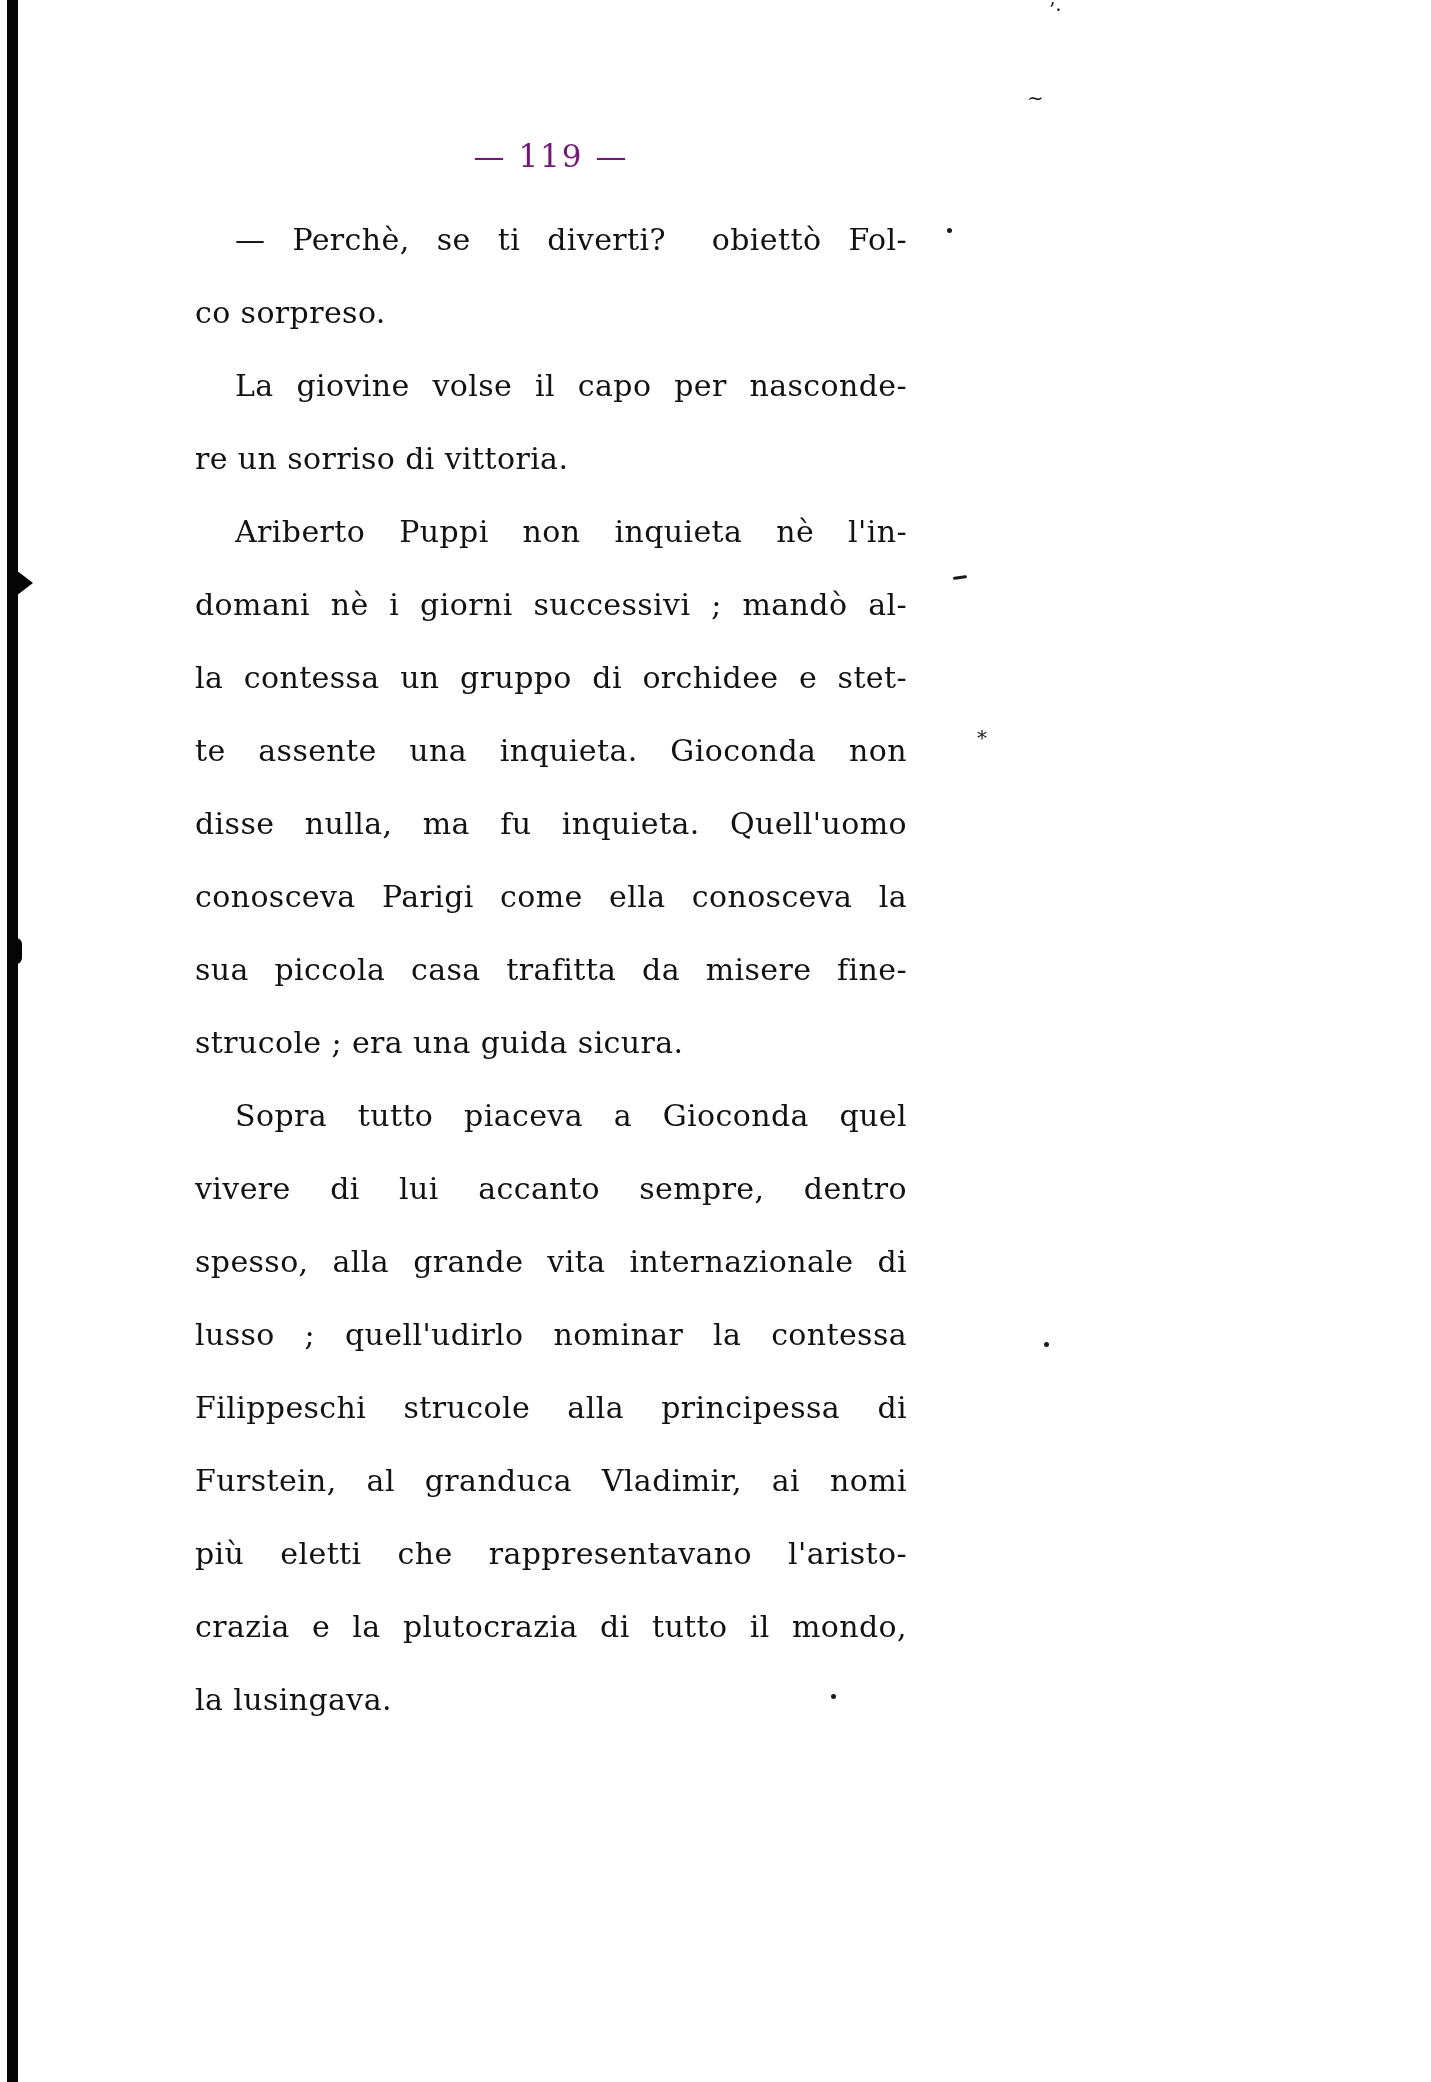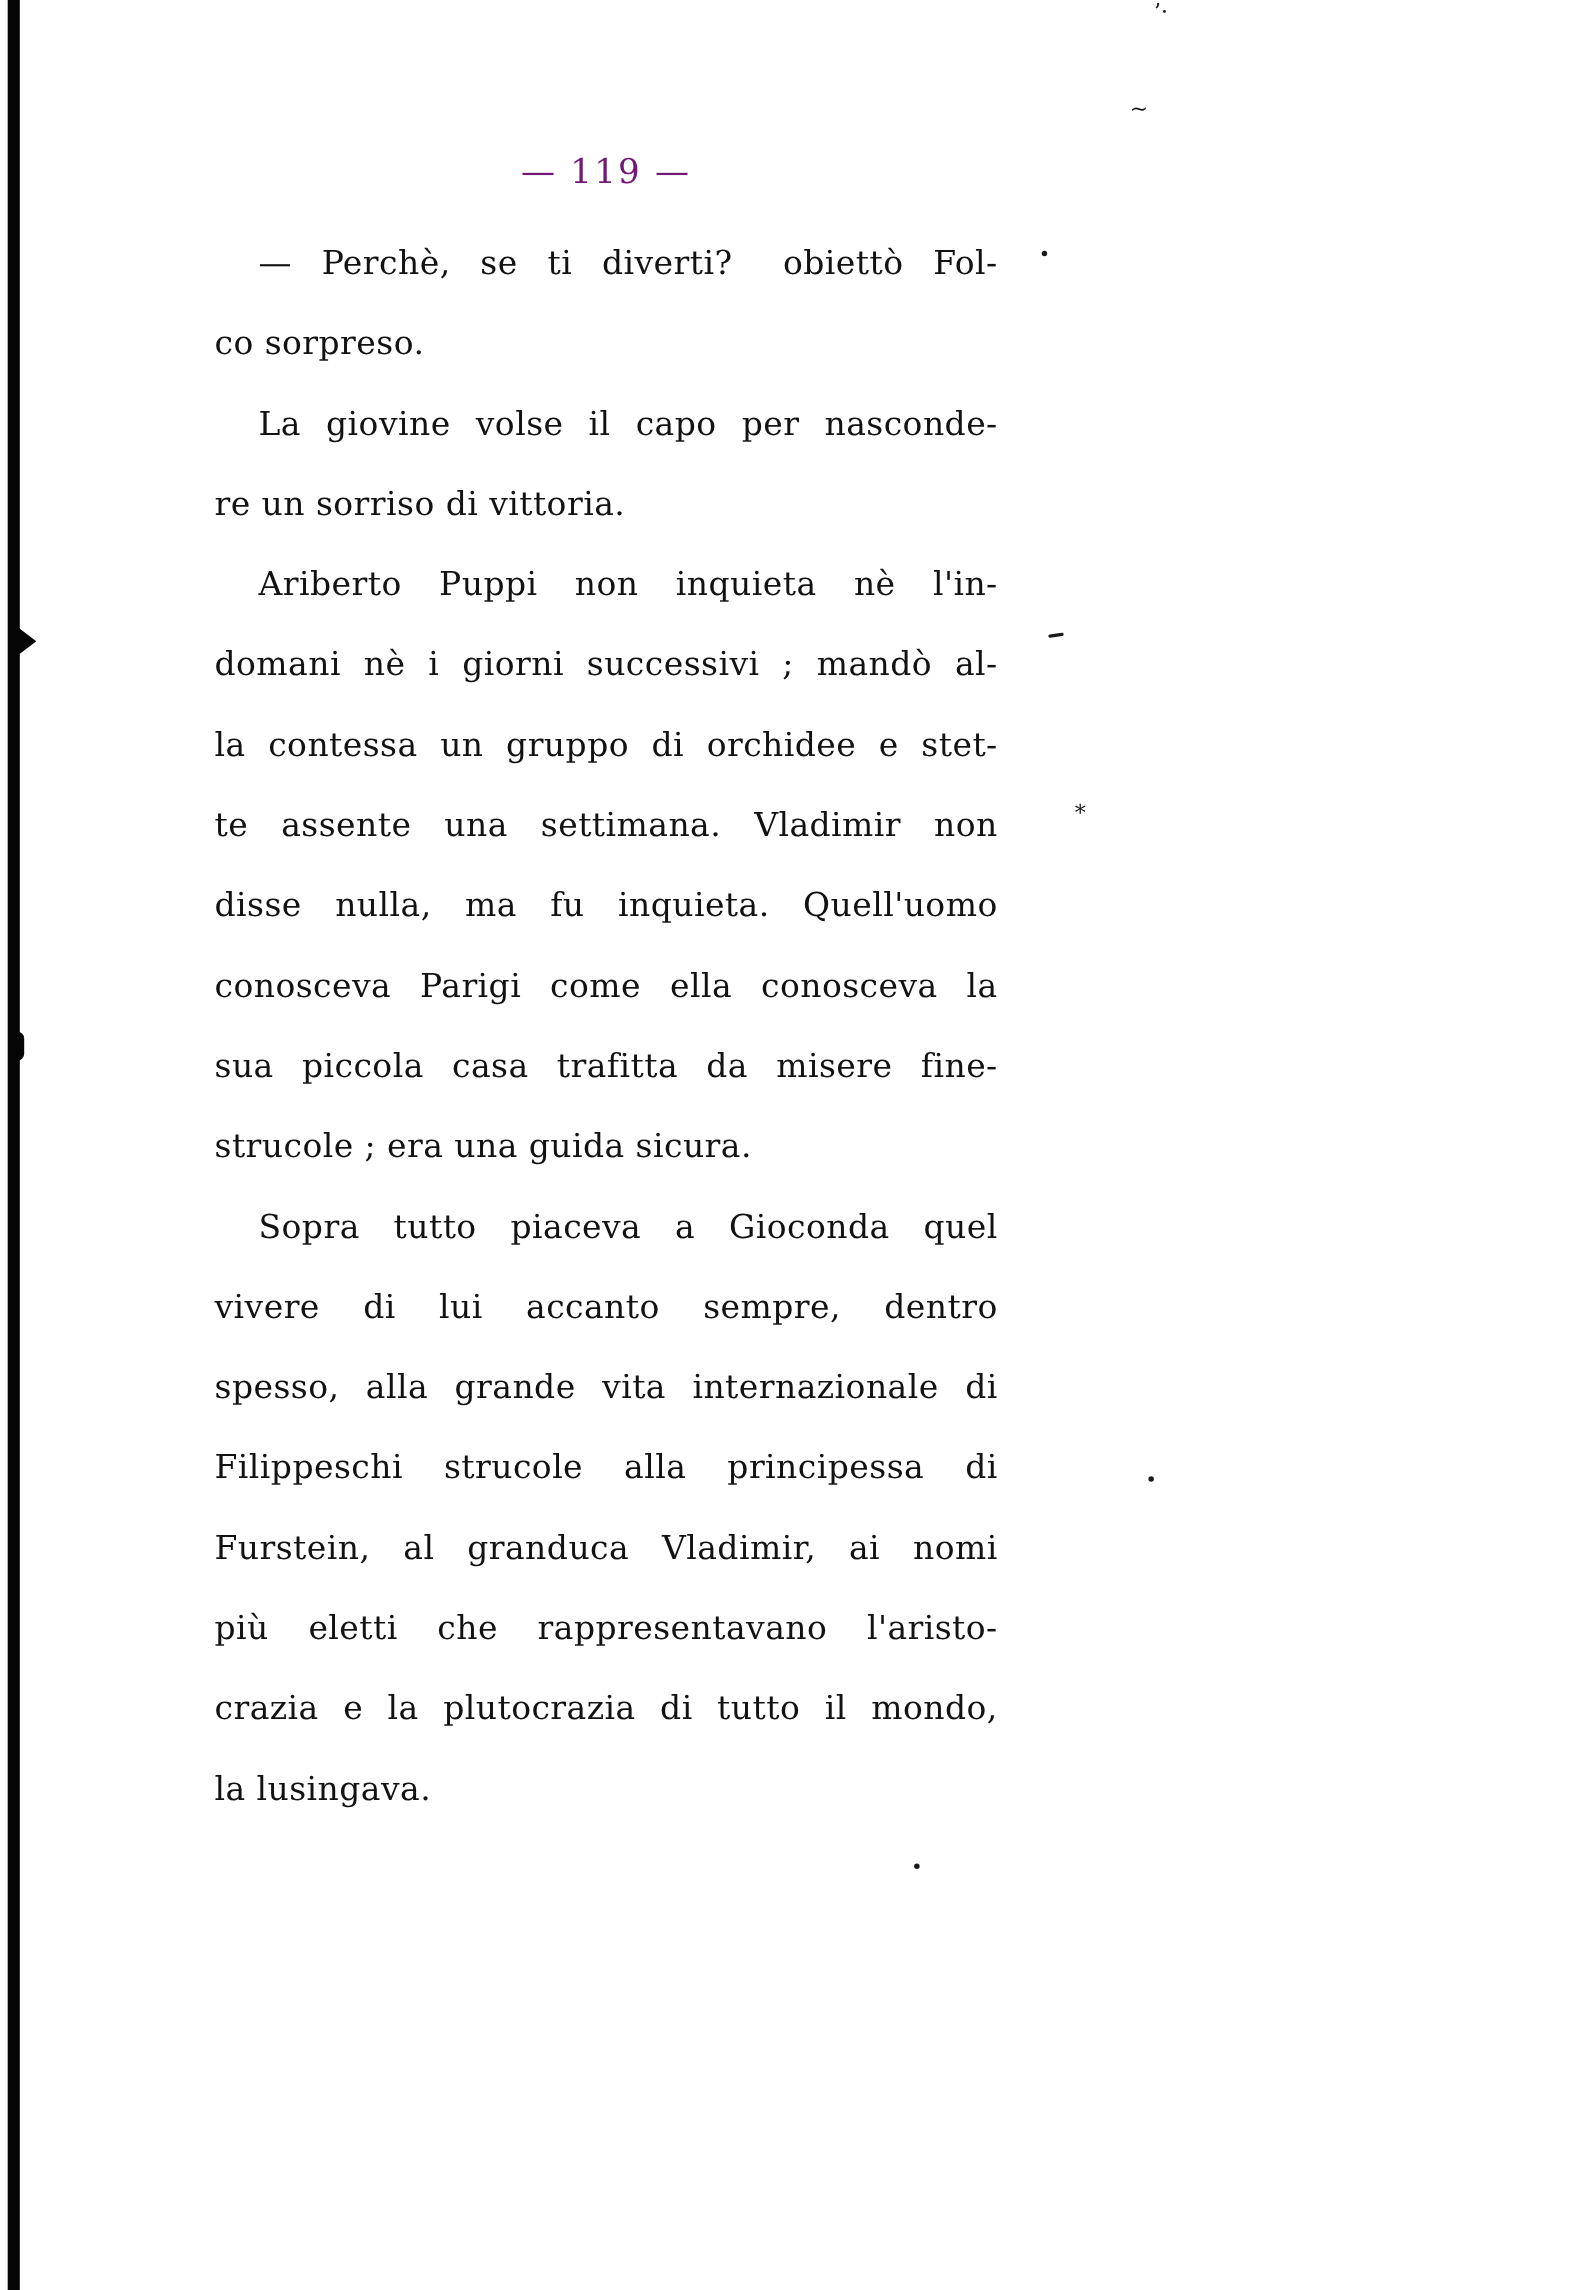--- a/index.html
+++ b/index.html
@@ -98,31 +98,32 @@
 
   <div class="paragraph">
     <div class="line indent">La giovine volse il capo per nasconde-</div>
     <div class="line end">re un sorriso di vittoria.</div>
   </div>
 
   <div class="paragraph">
     <div class="line indent">Ariberto Puppi non inquieta nè l'in-</div>
     <div class="line">domani nè i giorni successivi ; mandò al-</div>
     <div class="line">la contessa un gruppo di orchidee e stet-</div>
-    <div class="line">te assente una settimana. Vladimir non</div>
+    <div class="line">te assente una inquieta. Gioconda non</div>
     <div class="line">disse nulla, ma fu inquieta. Quell'uomo</div>
     <div class="line">conosceva Parigi come ella conosceva la</div>
     <div class="line">sua piccola casa trafitta da misere fine-</div>
     <div class="line end">strucole ; era una guida sicura.</div>
   </div>
 
   <div class="paragraph">
     <div class="line indent">Sopra tutto piaceva a Gioconda quel</div>
     <div class="line">vivere di lui accanto sempre, dentro</div>
     <div class="line">spesso, alla grande vita internazionale di</div>
+    <div class="line">lusso ; quell'udirlo nominar la contessa</div>
     <div class="line">Filippeschi strucole alla principessa di</div>
     <div class="line">Furstein, al granduca Vladimir, ai nomi</div>
     <div class="line">più eletti che rappresentavano l'aristo-</div>
     <div class="line">crazia e la plutocrazia di tutto il mondo,</div>
     <div class="line end">la lusingava.</div>
   </div>
 
 </div>
 
 <span class="speck speck-glyph" style="left:1049px; top:0px;">’·</span>

